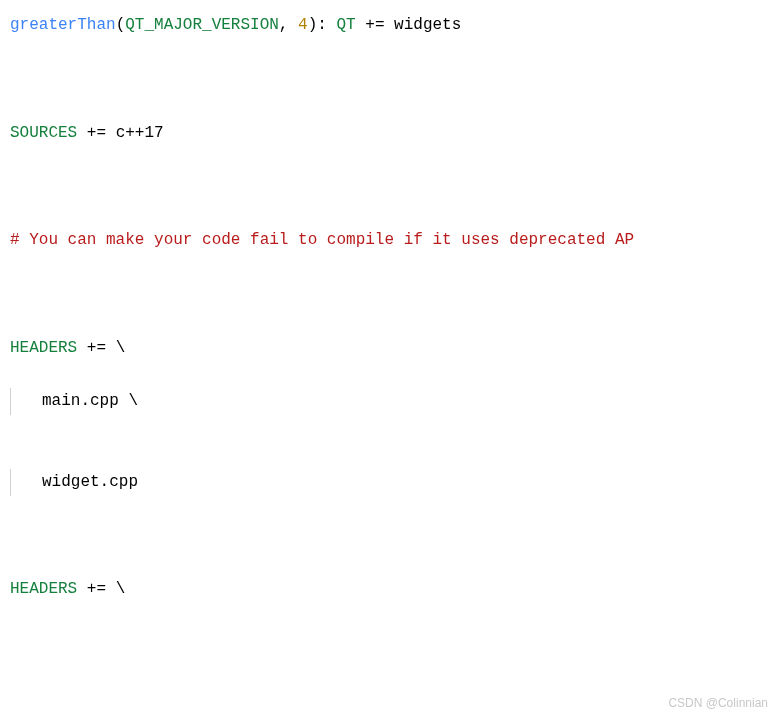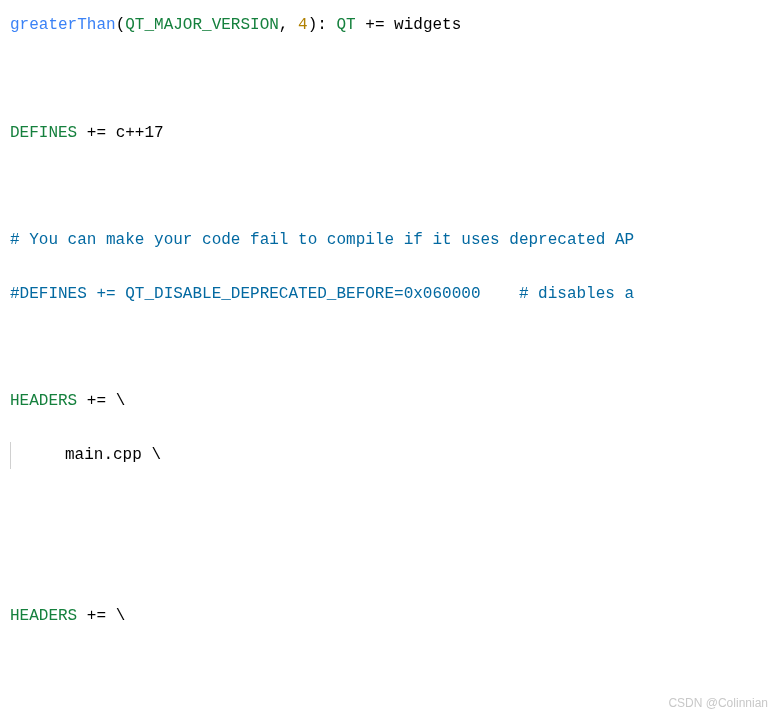--- a/index.html
+++ b/index.html
@@ -27,52 +27,51 @@
   }
   .indent-bar {
     position: absolute;
     left: 0;
     top: 0;
     bottom: 0;
     width: 1px;
     background: #d0d0d0;
   }
   .pad {
-    padding-left: 55px;
+    padding-left: 32px;
     display: inline-block;
   }
   .kw-func { color: #3b82f6; }       
   .kw-var  { color: #15803d; }       
   .kw-num  { color: #b08000; }       
-  .comment { color: #0369a1; }       
+  .comment { color: #b91c1c; }       
   .plain   { color: #000000; }
   .watermark {
     position: absolute;
     right: 10px;
     bottom: 6px;
     font-family: Arial, sans-serif;
     font-size: 12px;
     color: #c8c8c8;
     text-align: center;
   }
 </style>
 </head>
 <body>
 
 <pre><span class="line"><span class="kw-func">greaterThan</span><span class="plain">(</span><span class="kw-var">QT_MAJOR_VERSION</span><span class="plain">, </span><span class="kw-num">4</span><span class="plain">): </span><span class="kw-var">QT</span><span class="plain"> += widgets</span></span>
 <span class="line"> </span>
-<span class="line"><span class="kw-var">DEFINES</span><span class="plain"> += c++17</span></span>
+<span class="line"><span class="kw-var">SOURCES</span><span class="plain"> += c++17</span></span>
 <span class="line"> </span>
 <span class="line"><span class="comment"># You can make your code fail to compile if it uses deprecated AP</span></span>
-<span class="line"><span class="comment">#DEFINES += QT_DISABLE_DEPRECATED_BEFORE=0x060000    # disables a</span></span>
 <span class="line"> </span>
 <span class="line"><span class="kw-var">HEADERS</span><span class="plain"> += \</span></span>
 <span class="line"><span class="indent-bar"></span><span class="pad plain">main.cpp \</span></span>
 <span class="line"><span class="indent-bar"></span></span>
-<span class="line"><span class="indent-bar"></span></span>
+<span class="line"><span class="indent-bar"></span><span class="pad plain">widget.cpp</span></span>
 <span class="line"> </span>
 <span class="line"><span class="kw-var">HEADERS</span><span class="plain"> += \</span></span>
 
 
 
 
 
 
 
 

